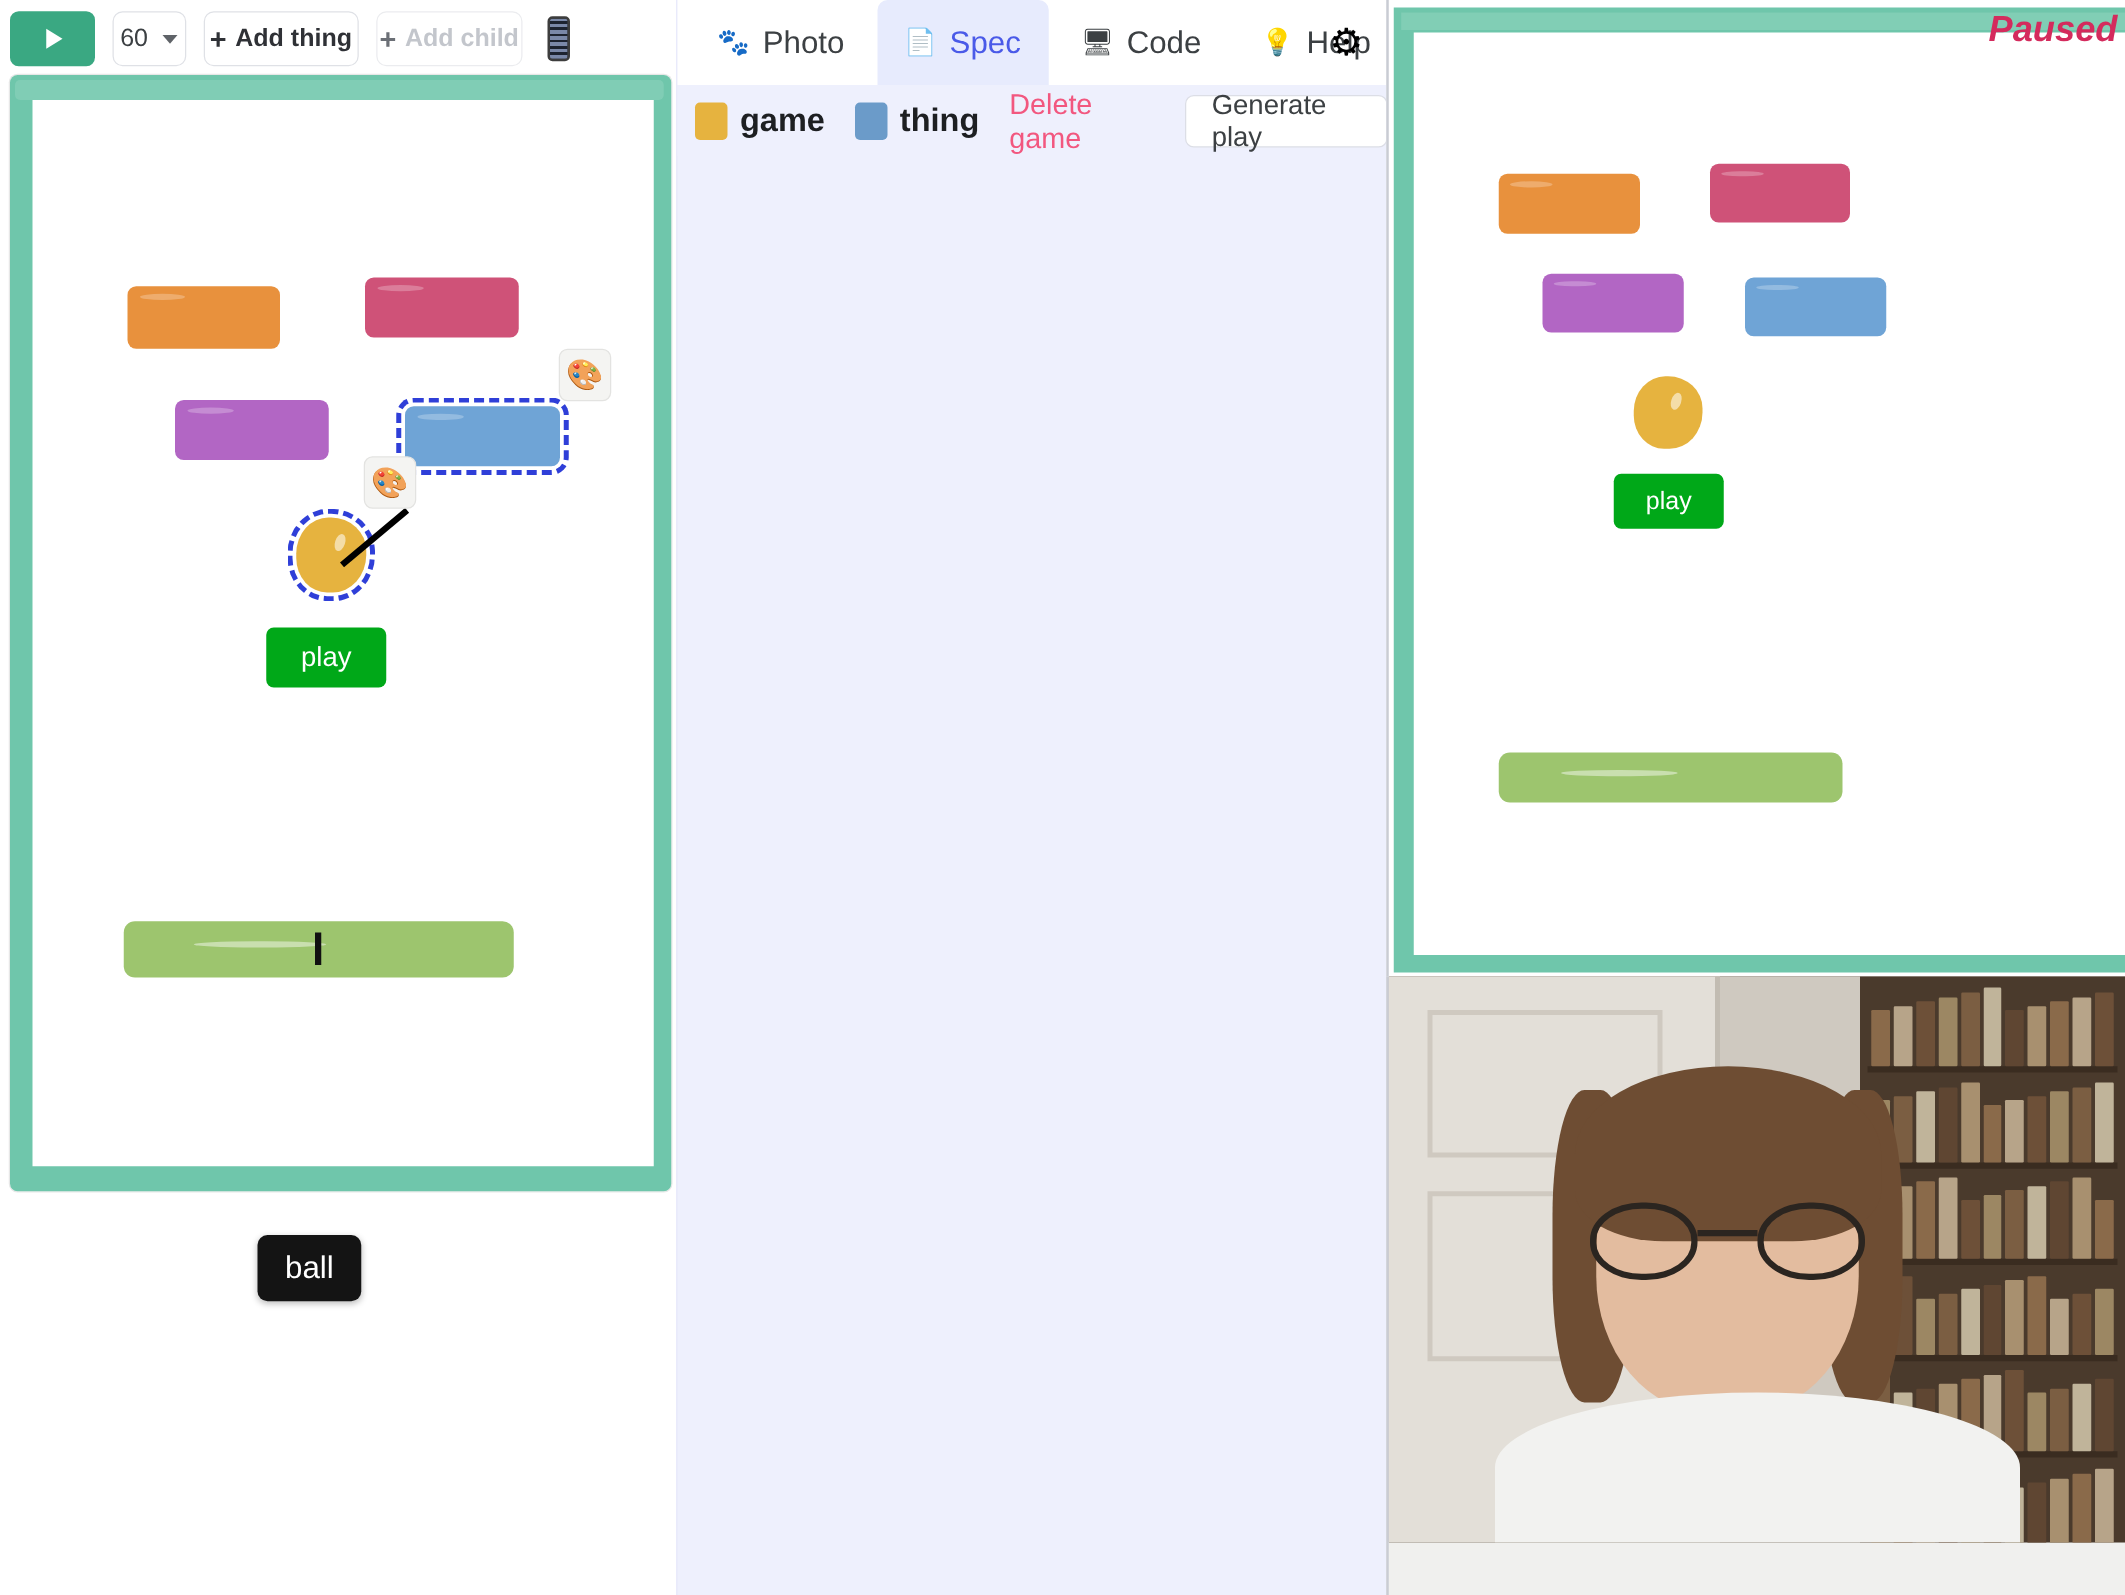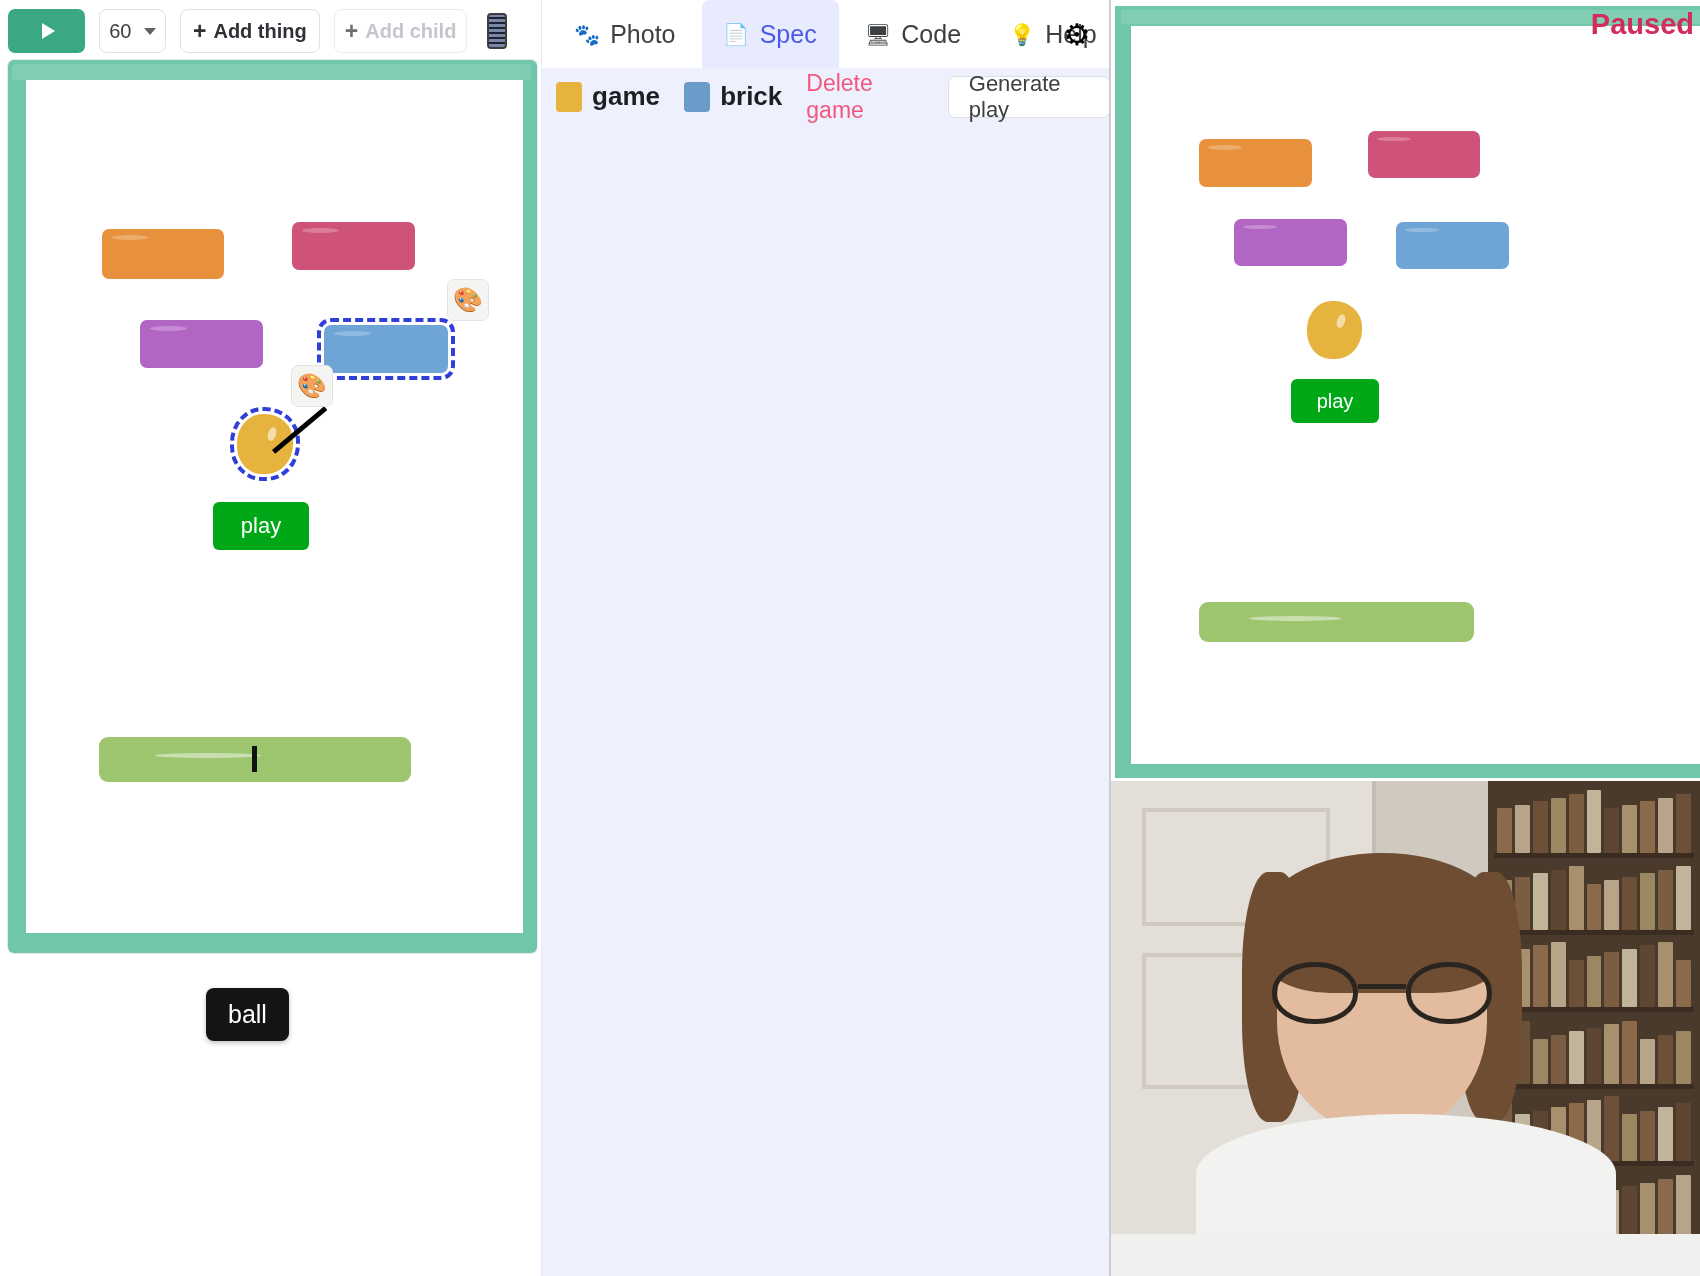--- a/index.html
+++ b/index.html
@@ -15,21 +15,21 @@
   
   #left-column {
     position: absolute; left: 0; top: 0;
     width: 541px; height: 1276px;
     background: #ffffff;
   }
 
   
   #toolbar {
     position: absolute; left: 0; top: 0;
-    width: 507px; height: 62px;
+    width: 456px; height: 62px;
     display: flex; align-items: center;
     gap: 14px; padding-left: 8px;
     background: #ffffff;
   }
   #run-button {
     width: 88px; height: 44px;
     background: #3aa882; border: none; border-radius: 7px;
     display: flex; align-items: center; justify-content: center;
     cursor: pointer;
   }
@@ -243,21 +243,21 @@
     content:""; position:absolute; left:6px; top:4px; right:0; height:14px;
     background:#8ed3bd; opacity:.6;
   }
   #preview-canvas {
     position: absolute; left: 16px; top: 20px;
     width: 590px; height: 738px;
     background: #ffffff;
   }
   #paused-label {
     position: absolute; right: 6px; top: 8px;
-    font-size: 29px; font-weight: bold; color: #d42b5d;
+    font-size: 29px; font-weight: bold; color: #d42b5d; font-style: italic;
   }
 
   #photobooth-window {
     position: absolute; left: 0px; top: 781px;
     width: 591px; height: 495px;
     border-left: 2px solid #c9ccd3;
     background: #f0f0ee;
     overflow: hidden;
   }
   #pb-titlebar {
@@ -410,21 +410,21 @@
           <span>Help</span>
         </div>
       </div>
 
     <div id="gear-button">⚙</div>
 
     <div id="spec-header">
       <span class="thing-swatch" style="background: rgb(230, 179, 63);"></span>
       <span class="thing-name">game</span>
       <span class="thing-swatch" style="background: rgb(107, 155, 201);"></span>
-      <span class="thing-name">brick</span>
+      <span class="thing-name">thing</span>
       <span id="delete-game">Delete game</span>
       <span id="generate-code">Generate play</span>
     </div>
 
   </div>
 
   <div id="right-column">
 
     <div id="preview-window">
       <div id="preview-frame">

